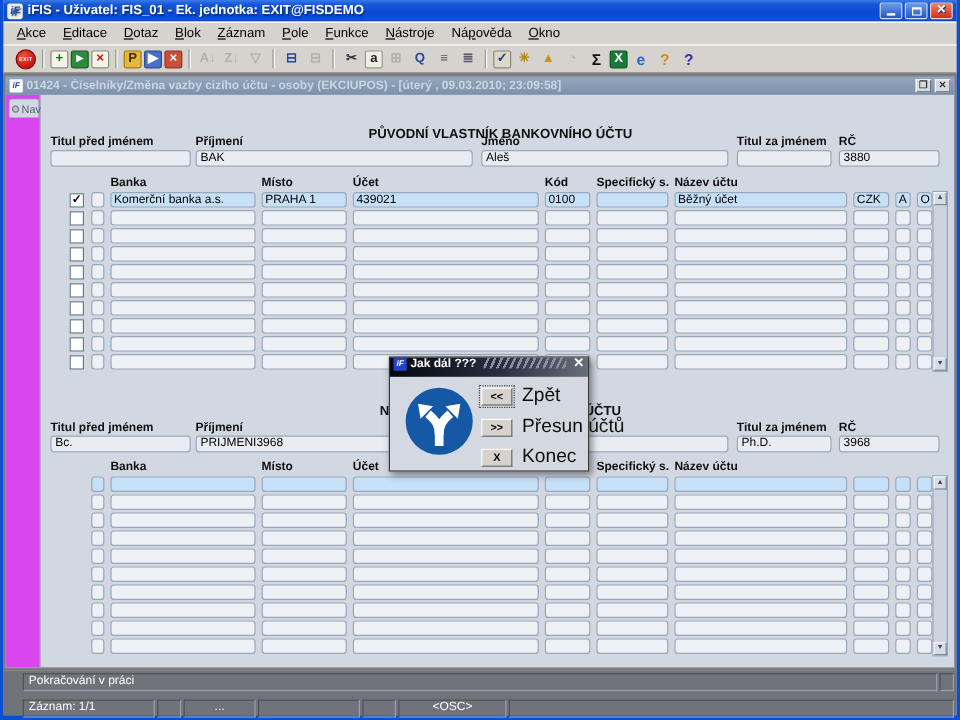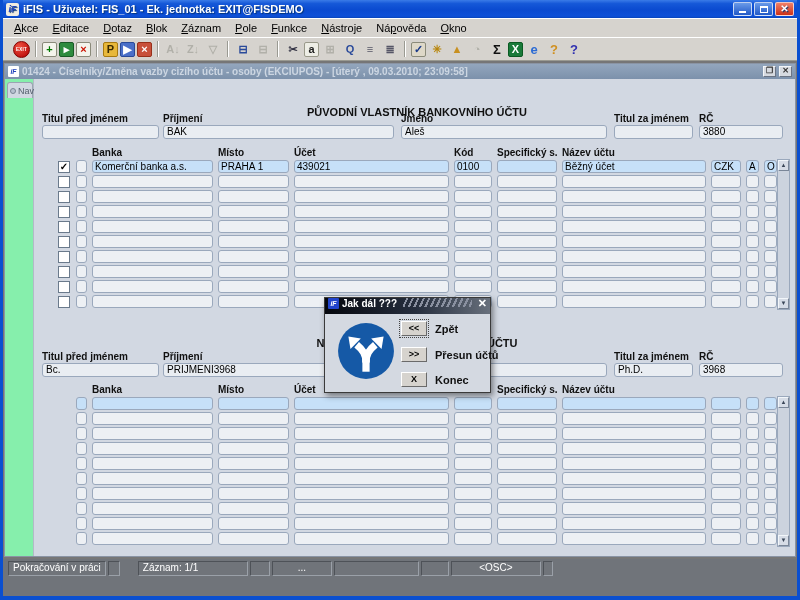--- a/index.html
+++ b/index.html
@@ -37,21 +37,21 @@
   .mdi{flex:1;position:relative;background:#767676;}
   .inner{position:absolute;left:1px;top:2px;right:1px;bottom:2px;display:flex;flex-direction:column;border:1px solid #8a94a4;}
   .ititle{height:15px;flex:none;display:flex;align-items:center;gap:3px;padding:0 3px;
     background:linear-gradient(180deg,#93a6bd,#7c91ab);font-size:10px;font-weight:bold;color:#ccd6e2;}
   .iicon{width:11px;height:11px;background:#fff;border-radius:1px;color:#2244bb;font-size:7px;
     font-style:italic;font-weight:bold;line-height:11px;text-align:center;flex:none;}
   .ititletext{flex:1;white-space:nowrap;overflow:hidden;}
   .ibtn{width:13px;height:11px;background:#d6dae0;border:1px solid;border-color:#f4f6f8 #6a7484 #6a7484 #f4f6f8;
     font-size:8px;line-height:8px;color:#333;text-align:center;flex:none;}
   .formarea{flex:1;position:relative;background:#d2d8e2;overflow:hidden;}
-  .navstrip{position:absolute;left:0;top:0;bottom:0;width:29px;background:#86efac;border-right:1px solid #b2bac6;}
+  .navstrip{position:absolute;left:0;top:0;bottom:0;width:29px;background:#d946ef;border-right:1px solid #b2bac6;}
   .navtab{position:absolute;left:2px;top:3px;width:26px;height:16px;background:#d2d8e2;border:1px solid #9aa4b2;
     border-bottom:none;border-radius:3px 3px 0 0;font-size:9px;color:#55606e;display:flex;align-items:center;gap:2px;padding:0 2px;}
   .navdot{width:6px;height:6px;border-radius:50%;background:#b8c2d0;border:1px solid #7a8494;flex:none;}
   .h1{position:absolute;left:36px;width:752px;text-align:center;font-size:11px;font-weight:bold;color:#101010;white-space:nowrap;}
   .pgroup{position:absolute;}
   .plabel{font-size:10px;font-weight:bold;white-space:nowrap;color:#101010;}
   .pfield{margin-top:1px;height:14px;width:100%;background:#e9edf2;border:1px solid #9aa8bc;border-radius:3px;
     font-size:10px;line-height:12px;padding:0 3px;overflow:hidden;white-space:nowrap;}
   .acc-grid{position:absolute;left:53px;display:grid;column-gap:5px;align-items:center;
     grid-template-columns:13px 11px 121px 71px 155px 38px 60px 144px 30px 13px 13px;}
@@ -77,23 +77,23 @@
     font-style:italic;font-weight:bold;line-height:11px;text-align:center;flex:none;}
   .dtext{font-size:10px;font-weight:bold;color:#fff;white-space:nowrap;}
   .dhatch{flex:1;height:9px;margin:0 3px;background:repeating-linear-gradient(115deg,transparent 0 3px,#8a90a0 3px 5px);}
   .dclose{color:#fff;font-size:11px;font-weight:bold;line-height:11px;}
   .dbody{position:relative;height:78px;}
   .dsign{position:absolute;left:12px;top:8px;}
   .dlg-row{position:absolute;left:76px;display:flex;align-items:center;gap:8px;}
   .dlg-btn{width:26px;height:15px;background:#d6d3ce;border:1px solid;border-color:#fff #6a6a6a #6a6a6a #fff;
     font-size:9px;font-weight:bold;text-align:center;line-height:13px;padding:0;}
   .dlg-btn.focus{outline:1px dotted #444;outline-offset:1px;}
-  .dlg-lbl{font-size:11px;font-weight:bold;color:#101010;white-space:nowrap;}
+  .dlg-lbl{font-size:16px;font-weight:normal;color:#101010;white-space:nowrap;}
   
-  .console{height:37px;flex:none;background:#70747a;padding:2px 2px 1px 5px;display:flex;flex-direction:row;gap:18px;}
+  .console{height:37px;flex:none;background:#70747a;padding:2px 2px 1px 16px;display:flex;flex-direction:column;gap:7px;}
   .crow{display:flex;gap:2px;height:15px;flex:none;}
   .cpanel{border:1px solid;border-color:#4e5258 #9aa0a8 #9aa0a8 #4e5258;font-size:10px;line-height:12px;
     padding:0 4px;color:#fff;white-space:nowrap;overflow:hidden;}
   .cmsg{flex:1;}
   .ctrp{text-align:center;}
 </style>
 </head>
 <body>
 
 <div class="window">

